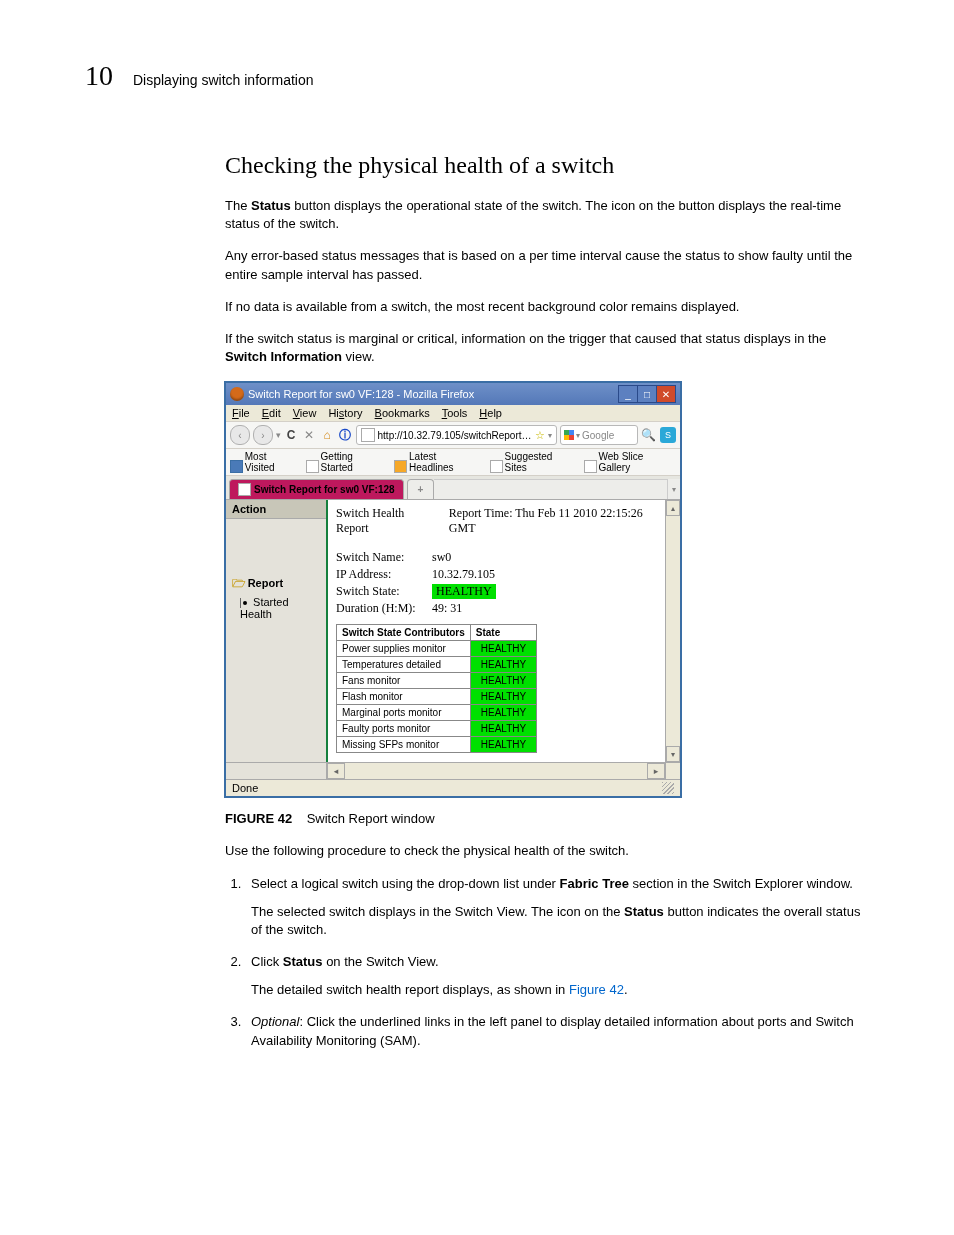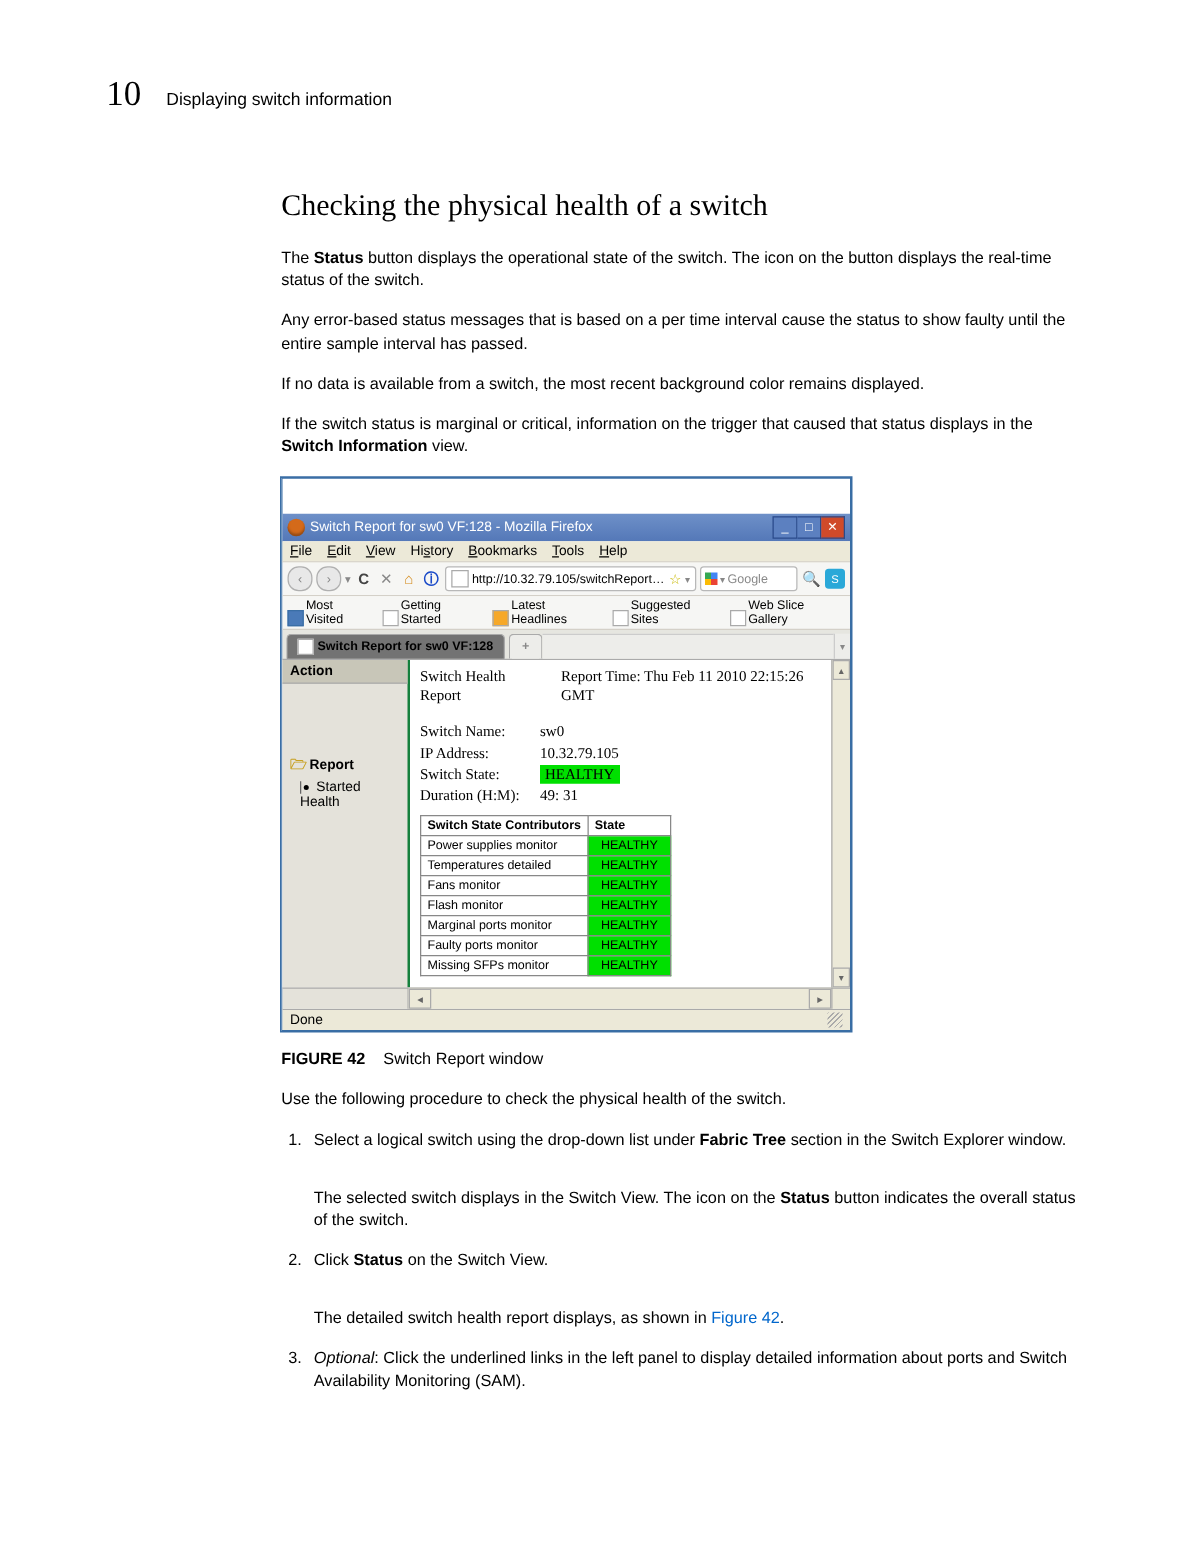--- a/index.html
+++ b/index.html
@@ -55,21 +55,20 @@
     font-family: Tahoma, Arial, sans-serif;
     font-size: 11px;
   }
   .titlebar {
     background: linear-gradient(#6e90c8, #5478b8);
     display: flex;
     align-items: center;
     padding: 2px 4px;
     color: #fff;
     height: 18px;
-    margin-top: 28px;
   }
   .titlebar-icon {
     width: 14px; height: 14px; border-radius: 7px;
     background: #d46a1a; display:inline-block; margin-right:4px;
     box-shadow: inset 0 -2px 2px rgba(0,0,0,.3);
   }
   .titlebar-text { flex: 1; font-size: 11px; white-space: nowrap;}
   .win-btns { display:flex; gap:0; }
   .win-btn {
     width: 18px; height: 16px; display:flex; align-items:center; justify-content:center;
@@ -124,21 +123,21 @@
   .bk { display:flex; align-items:flex-end; gap:2px;}
   .bk-ic { width:11px;height:11px;border:1px solid #aaa;background:#fff;}
   .bk-ic.blue { background:#4a7ab8; border-color:#3a6ea5;}
   .bk-ic.orange { background:#f6a828;}
   .tabstrip {
     background:#e6e6e0; display:flex; padding-top:3px; font-size:10px;
     border-bottom:1px solid #aaa;
   }
   .tab {
     border:1px solid #aaa; border-bottom:none; border-top-left-radius:4px;border-top-right-radius:4px;
-    padding:3px 8px; margin-left:3px; background:#737373;
+    padding:3px 8px; margin-left:3px; background:#be185d;
     display:flex; align-items:center; gap:3px; font-weight:bold; max-width:158px;
   }
   .tab .bk-ic{background:#fff;}
   .tab.plus { background:#ededea; padding:3px 10px; color:#888;}
   .tabstrip-strip { flex:1; background:#ededea; border-top:1px solid #ccc; margin-left:0;}
   .tabstrip .dd { width:12px; background:#ededea; border-left:1px solid #ccc; display:flex;align-items:center;justify-content:center;color:#888;font-size:8px;}
   .report-body { display:flex; background:#fff;}
   .sidebar {
     width:100px; background:#e4e2da; border-right:2px solid #15803d;
     padding:0; min-height: 250px;
@@ -173,21 +172,21 @@
      display:flex; flex-direction:column;
   }
   .scroll-right .sbtn{height:14px;border:1px solid #aaa;background:#ece9d8;font-size:8px;display:flex;align-items:center;justify-content:center;color:#666;}
   .scroll-right .strack{flex:1;}
 
   .figcap { font-size: 13px; margin: 14px 0 16px 0;}
   .figcap .fc-label { font-weight:bold; }
 
   ol.proc { font-size:13px; line-height:1.4; padding-left: 20px; margin:0;}
   ol.proc > li { margin-bottom: 12px; padding-left: 6px;}
-  ol.proc p { margin-top: 28px; }
+  ol.proc p { margin-top: 10px; }
   em.opt { font-style: italic; }
 </style>
 </head>
 <body>
 
 <div class="page">
   <div class="page-header">
     <span class="page-number">10</span>
     <span class="header-text">Displaying switch information</span>
   </div>

